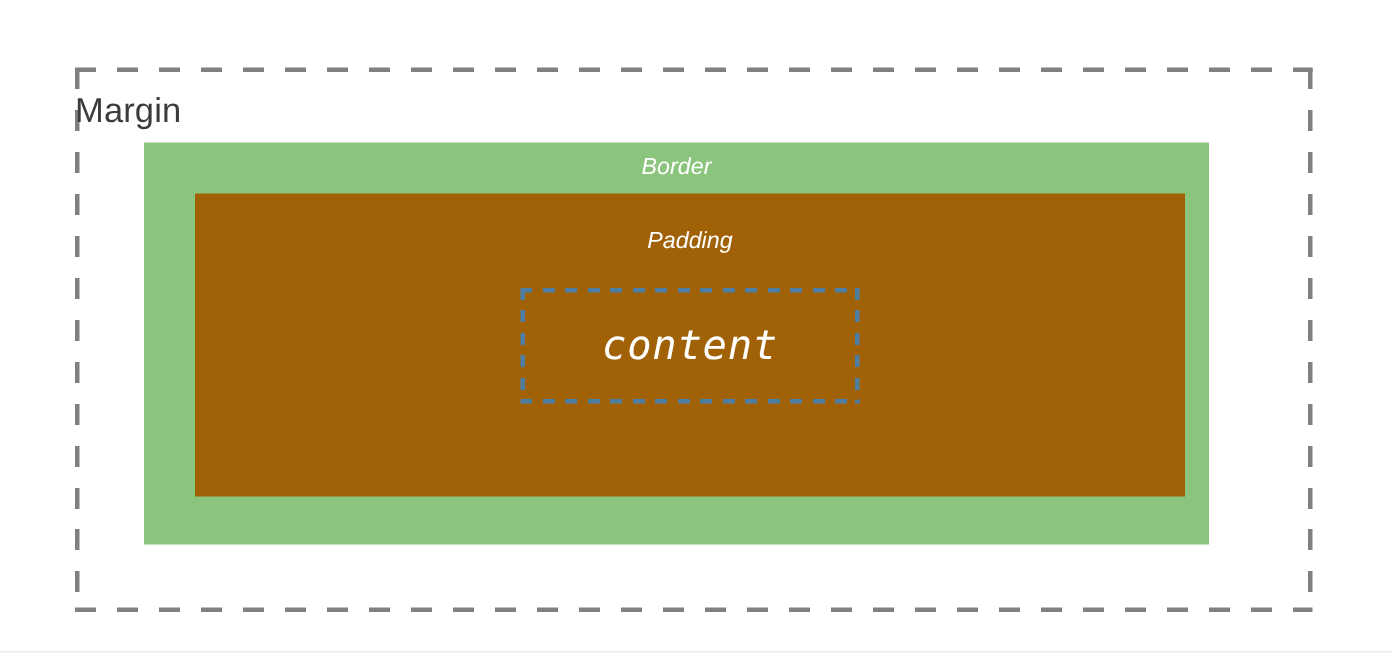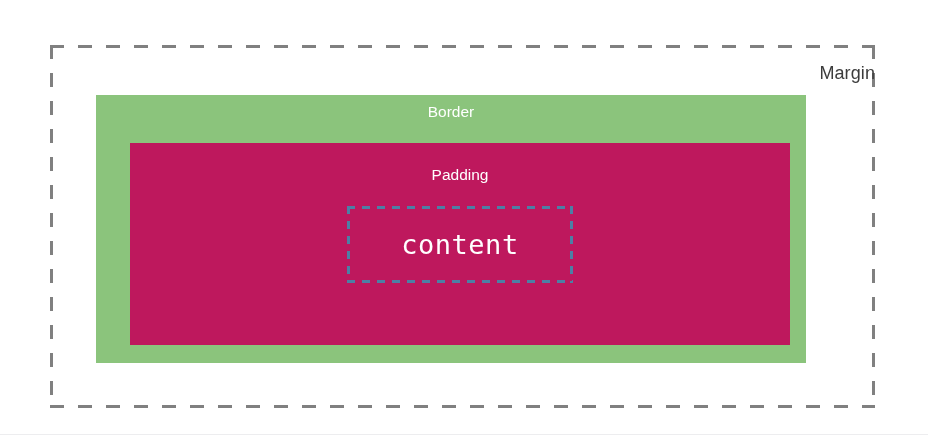--- a/index.html
+++ b/index.html
@@ -49,58 +49,59 @@
       left top,
       right top;
     background-repeat: no-repeat;
   }
 
   .margin-label {
     position: absolute;
     left: 0;
     top: 17px;
     width: 100%;
-    text-align: right;
-    font-size: 18px;
+    text-align: left;
+    font-size: 23px;
     line-height: 22px;
     color: #3c3c3c;
     letter-spacing: 0.1px;
     white-space: nowrap;
   }
 
   
   .border-box {
     position: absolute;
     left: 46px;   
     top: 50px;    
     width: 710px; 
     height: 268px;
     background: #8bc47c;
+    font-style: italic;
   }
 
   .border-label {
     position: absolute;
     left: 0;
     top: 7px;
     width: 100%;
     text-align: center;
     font-size: 15.5px;
     line-height: 20px;
     color: #ffffff;
     white-space: nowrap;
   }
 
   
   .padding-box {
     position: absolute;
     left: 34px;   
-    top: 48px;    
+    top: 34px;    
     width: 660px; 
     height: 202px;
-    background: #be185d;
+    background: #a16207;
   }
 
   .padding-label {
     position: absolute;
     left: 0;
     top: 22px;
     width: 100%;
     text-align: center;
     font-size: 15.5px;
     line-height: 20px;

